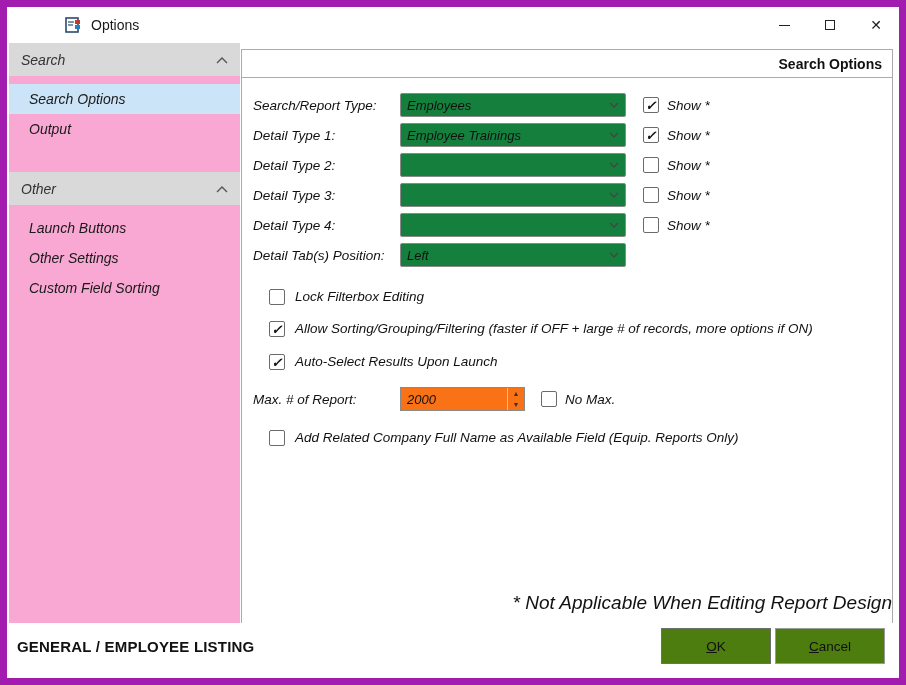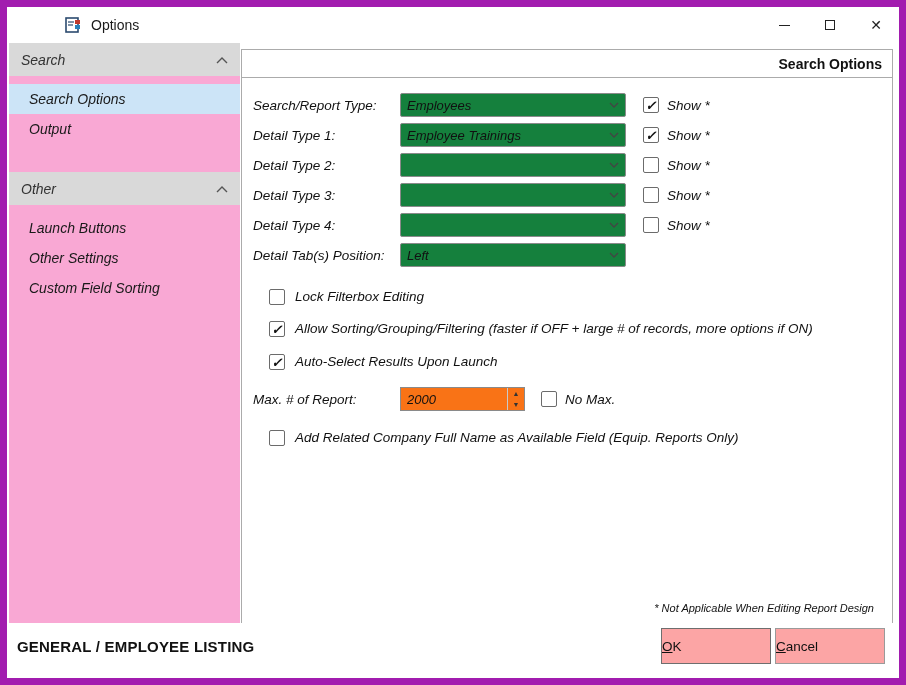--- a/index.html
+++ b/index.html
@@ -42,27 +42,27 @@
   .cblabel { margin-left:8px; font-size:13.5px; color:#111; white-space:nowrap; }
 
   .cb-row { display:flex; align-items:flex-start; margin-left:16px; }
   .cb-row .cblabel { margin-left:10px; }
 
   .spinner { width:125px; height:24px; border:1px solid #8a8a8a; background:#f97316; display:flex; align-items:stretch; }
   .spin-value { flex:1; font-size:13px; color:#111; display:flex; align-items:center; padding-left:6px; }
   .spin-arrows { width:17px; border-left:1px solid #c9c9c9; display:flex; flex-direction:column; }
   .spin-up, .spin-down { flex:1; display:flex; align-items:center; justify-content:center; font-size:7px; color:#333; cursor:default; }
 
-  .footnote { position:absolute; right:18px; bottom:12px; font-size:11px; color:#111; }
+  .footnote { position:absolute; right:0; bottom:12px; font-size:19px; color:#111; }
 
   
   .footer { position:absolute; left:0; right:0; bottom:9px; height:46px; background:#fff; display:flex; align-items:center; }
   .status-text { margin-left:10px; font-weight:bold; font-size:15px; color:#111; letter-spacing:0.2px; }
   .footer-spacer { flex:1; }
-  .btn { width:110px; height:36px; background:#fca5a5; border:1px solid #9a9a9a; font-size:13.5px; color:#111; display:flex; align-items:center; justify-content:flex-start; cursor:default; font-family:"Liberation Sans", sans-serif; }
+  .btn { width:110px; height:36px; background:#4d7c0f; border:1px solid #9a9a9a; font-size:13.5px; color:#111; display:flex; align-items:center; justify-content:center; cursor:default; font-family:"Liberation Sans", sans-serif; }
   .btn.ok { border-color:#6e6e6e; margin-right:2px; }
   .btn.cancel { margin-left:2px; margin-right:14px; }
   .u { text-decoration:underline; }
 </style>
 </head>
 <body>
 
 <div class="window">
 
   <div class="titlebar">

